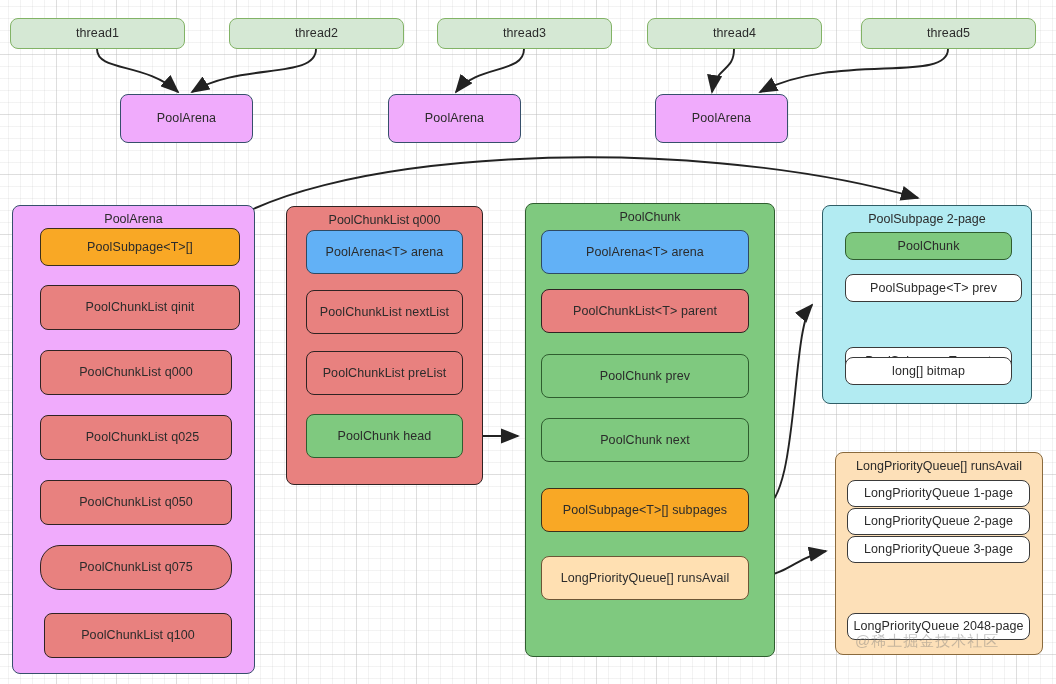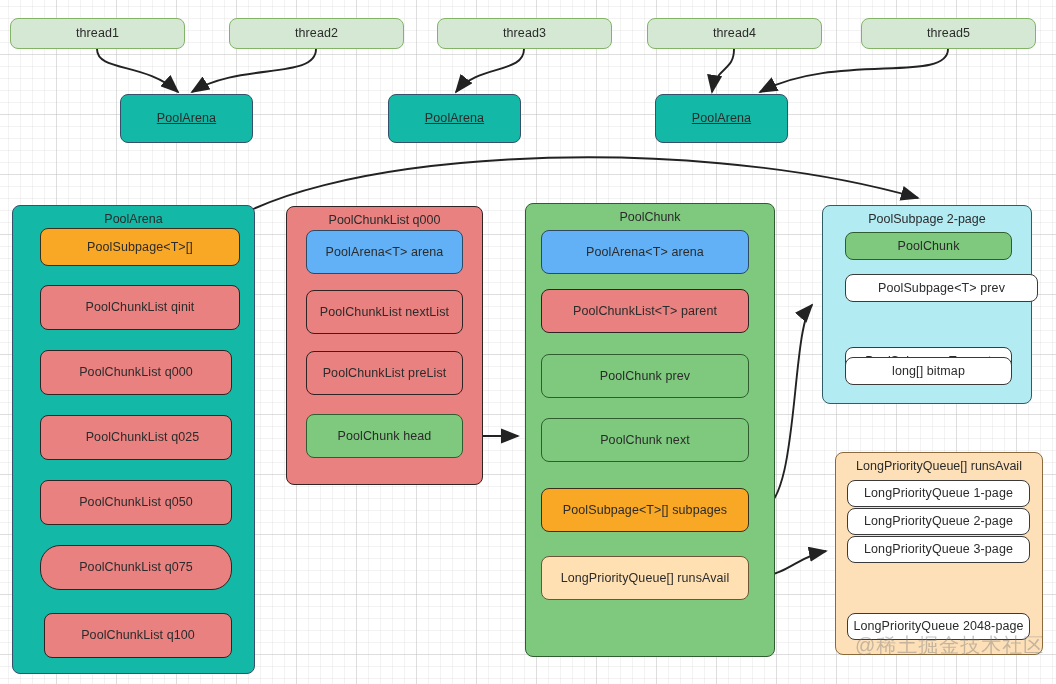--- a/index.html
+++ b/index.html
@@ -33,33 +33,33 @@
     position:absolute;box-sizing:border-box;
     border-radius:8px;border:1.6px solid #444;
   }
   .container-title{
     position:absolute;left:0;right:0;top:6px;
     text-align:center;font-size:12.5px;color:#2b2b2b;
   }
   
   .green {background:#d5e8d4;border-color:#82b366;}
   .green-mid{background:#7fc97f;border-color:#2f5d2f;}
-  .blue  {background:#14b8a6;border-color:#36506b;text-decoration:underline;}
+  .blue  {background:#f0abfc;border-color:#36506b;}
   .blue-solid{background:#62b1f6;border-color:#2e4a63;}
   .red-fill{background:#e8817f;border-color:#2f2323;}
   .orange-dark{background:#f9a825;border-color:#3b2f1c;}
   .orange-light{background:#ffe0b2;border-color:#6d5636;}
   .cyan  {background:#b2ebf2;border-color:#2f5d66;}
   .white {background:#ffffff;border-color:#3a3a3a;}
   .peach {background:#fde0b8;border-color:#8a6a3d;}
 
   svg.links{position:absolute;left:0;top:0;width:1056px;height:684px;pointer-events:none;}
   .watermark{
     position:absolute;left:855px;top:632px;
-    font-size:20px;color:rgba(120,120,120,.42);
+    font-size:15px;color:rgba(120,120,120,.42);
     letter-spacing:1px;user-select:none;
   }
 </style>
 </head>
 <body>
 
 <div id="canvas"></div>
 
 <svg class="links" viewBox="0 0 1056 684">
   <defs>
@@ -193,21 +193,21 @@
 <div class="node orange-light" style="left:541px;top:556px;width:208px;height:44px;">
   <span>LongPriorityQueue[] runsAvail</span>
 </div>
 
 <div class="container-label cyan" style="left:822px;top:205px;width:210px;height:199px;">
   <div class="container-title">PoolSubpage  2-page</div>
 </div>
 <div class="node green-mid" style="left:845px;top:232px;width:167px;height:28px;">
   <span>PoolChunk</span>
 </div>
-<div class="node white" style="left:845px;top:274px;width:193px;height:28px;justify-content:center;">
+<div class="node white" style="left:845px;top:274px;width:177px;height:28px;justify-content:center;">
   <span>PoolSubpage&lt;T&gt; prev</span>
 </div>
 <div class="node white" style="left:845px;top:315px;width:167px;height:28px;margin-top:32px;">
   <span>PoolSubpage&lt;T&gt; next</span>
 </div>
 <div class="node white" style="left:845px;top:357px;width:167px;height:28px;align-items:center;">
   <span>long[] bitmap</span>
 </div>
 
 <div class="container-label peach" style="left:835px;top:452px;width:208px;height:203px;">

